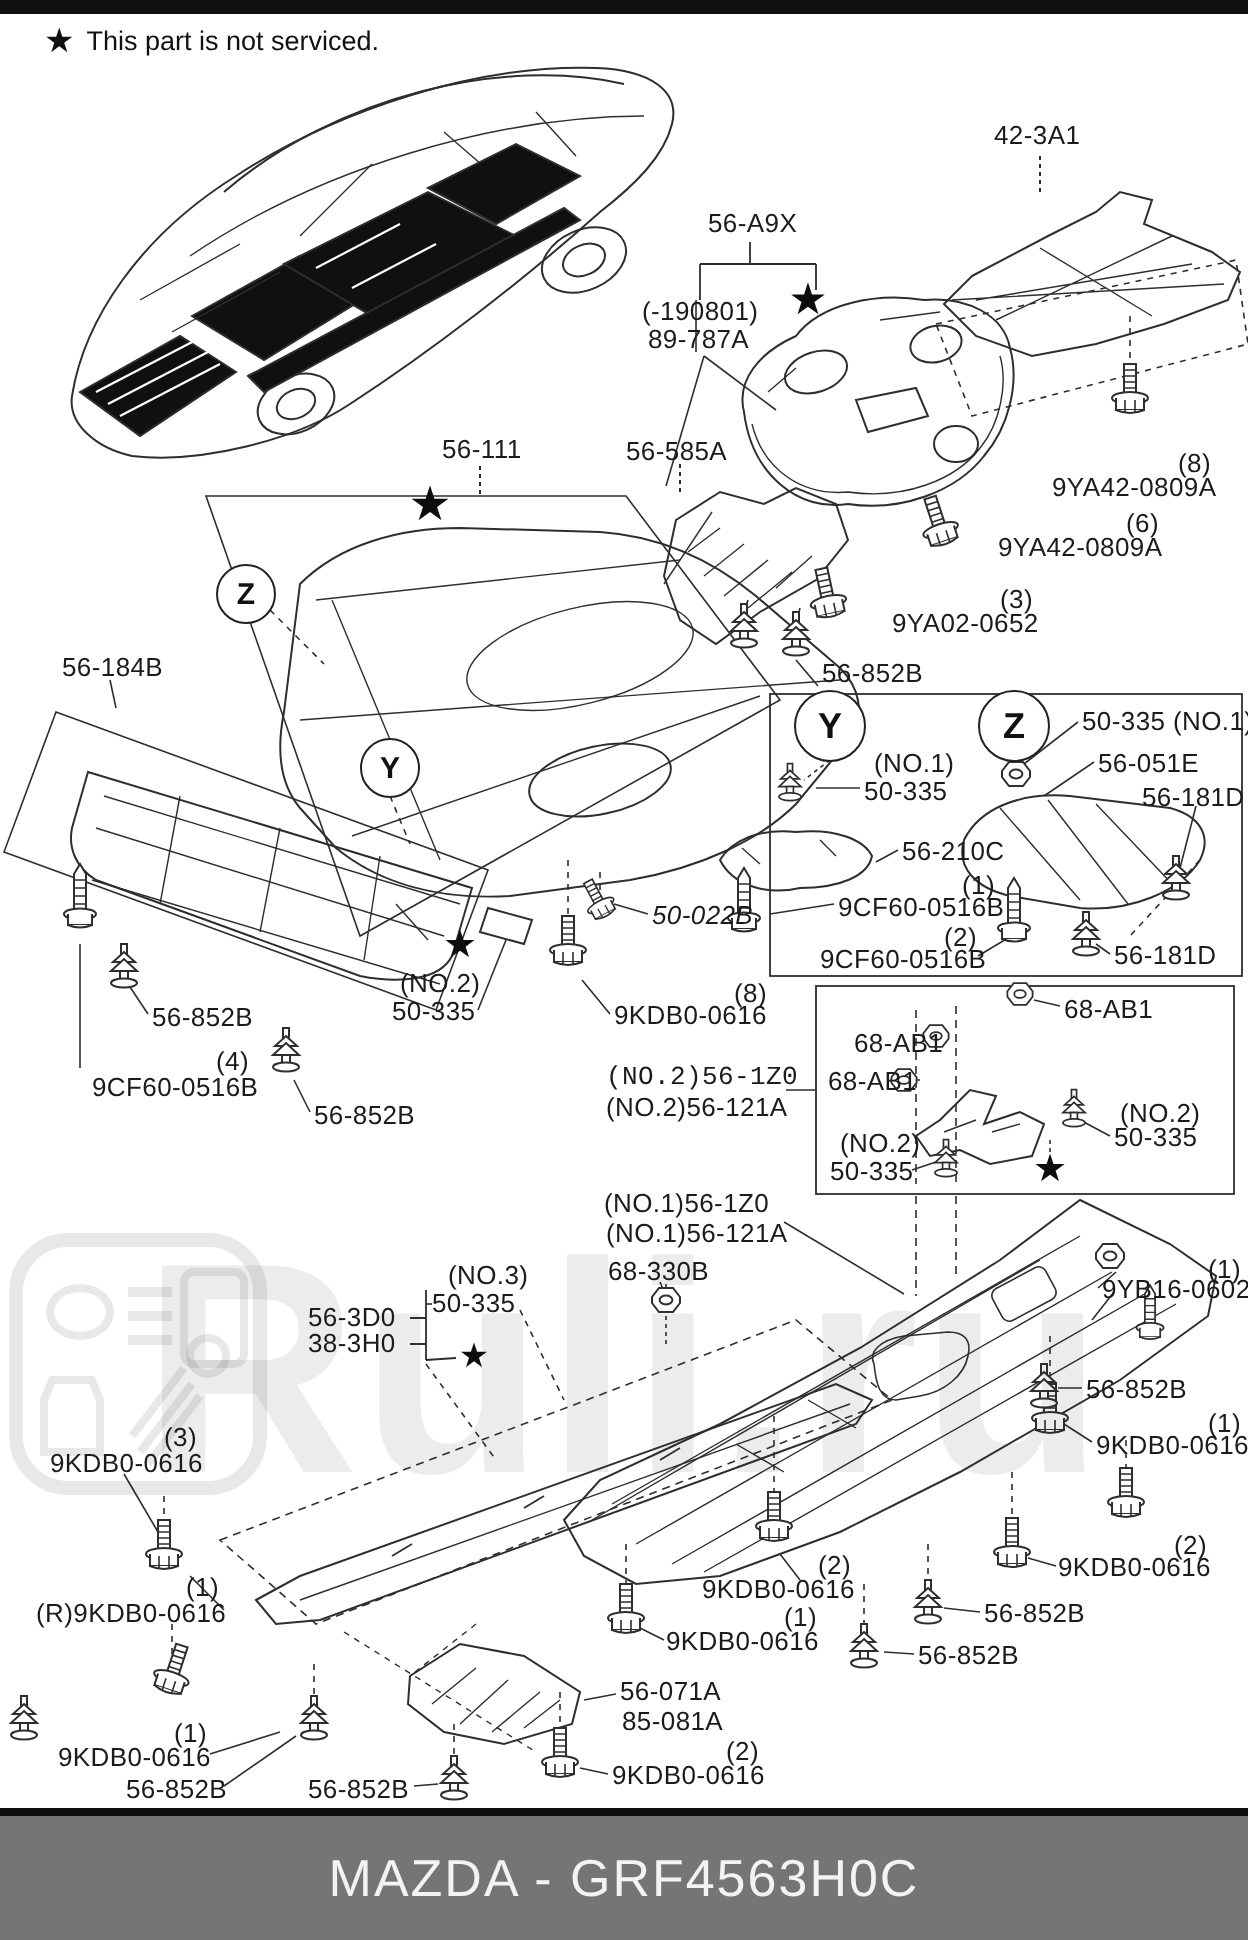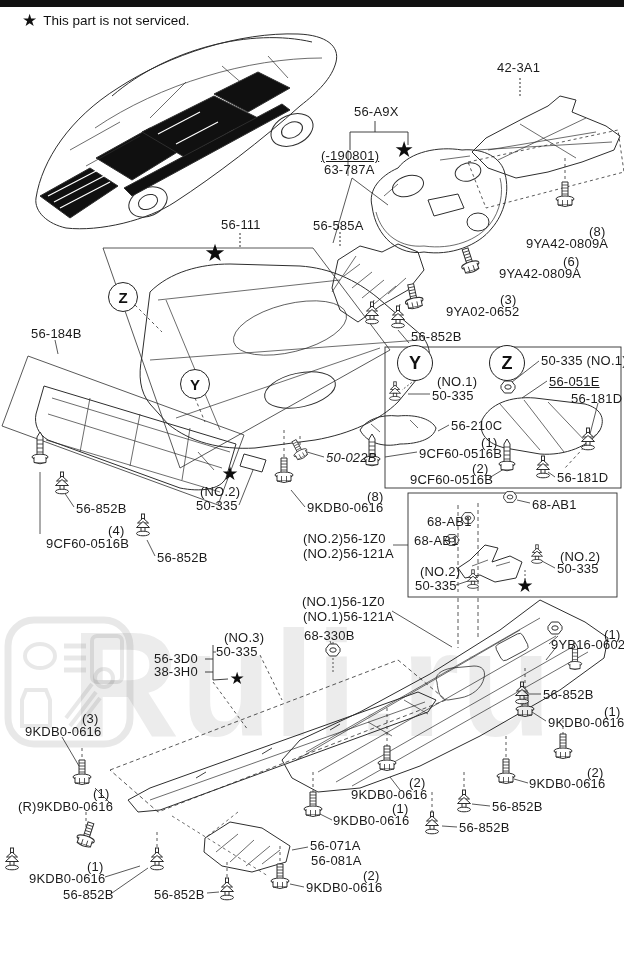--- a/index.html
+++ b/index.html
@@ -268,53 +268,53 @@
 
   <div id="topbar"></div>
   <div id="legend">
     <span class="star">★</span>
     <span>This part is not serviced.</span>
   </div>
 
   <div id="labels">
       <span class="lbl" style="left: 497px; top: 61px;">42-3A1</span>
       <span class="lbl" style="left: 354px; top: 105px;">56-A9X</span>
-      <span class="lbl" style="left: 321px; top: 149px; text-decoration: underline;">(-190801)</span>
-      <span class="lbl" style="left: 324px; top: 163px;">63-787A</span>
+      <span class="lbl" style="left: 321px; top: 149px;">(-190801)</span>
+      <span class="lbl" style="left: 324px; top: 163px;">89-787A</span>
       <span class="lbl" style="left: 221px; top: 218px;">56-111</span>
       <span class="lbl" style="left: 313px; top: 219px;">56-585A</span>
       <span class="lbl" style="left: 589px; top: 225px;">(8)</span>
       <span class="lbl" style="left: 526px; top: 237px;">9YA42-0809A</span>
       <span class="lbl" style="left: 563px; top: 255px;">(6)</span>
       <span class="lbl" style="left: 499px; top: 267px;">9YA42-0809A</span>
       <span class="lbl" style="left: 500px; top: 293px;">(3)</span>
       <span class="lbl" style="left: 446px; top: 305px;">9YA02-0652</span>
       <span class="lbl" style="left: 411px; top: 330px;">56-852B</span>
       <span class="lbl" style="left: 31px; top: 327px;">56-184B</span>
       <span class="lbl" style="left: 541px; top: 354px;">50-335 (NO.1)</span>
       <span class="lbl" style="left: 437px; top: 375px;">(NO.1)</span>
       <span class="lbl" style="left: 432px; top: 389px;">50-335</span>
-      <span class="lbl" style="left: 549px; top: 375px; text-decoration: underline;">56-051E</span>
+      <span class="lbl" style="left: 549px; top: 375px;">56-051E</span>
       <span class="lbl" style="left: 571px; top: 392px;">56-181D</span>
       <span class="lbl" style="left: 451px; top: 419px;">56-210C</span>
       <span class="lbl" style="left: 481px; top: 436px;">(1)</span>
       <span class="lbl" style="left: 419px; top: 447px;">9CF60-0516B</span>
       <span class="lbl" style="left: 472px; top: 462px;">(2)</span>
       <span class="lbl" style="left: 410px; top: 473px;">9CF60-0516B</span>
       <span class="lbl" style="left: 557px; top: 471px;">56-181D</span>
       <span class="lbl" style="left: 326px; top: 451px; font-style: italic;">50-022B</span>
       <span class="lbl" style="left: 76px; top: 502px;">56-852B</span>
       <span class="lbl" style="left: 108px; top: 524px;">(4)</span>
       <span class="lbl" style="left: 46px; top: 537px;">9CF60-0516B</span>
       <span class="lbl" style="left: 200px; top: 485px;">(NO.2)</span>
       <span class="lbl" style="left: 196px; top: 499px;">50-335</span>
       <span class="lbl" style="left: 157px; top: 551px;">56-852B</span>
       <span class="lbl" style="left: 367px; top: 490px;">(8)</span>
       <span class="lbl" style="left: 307px; top: 501px;">9KDB0-0616</span>
-      <span class="lbl" style="left: 303px; top: 532px;">(NO.2)56-1Z0</span>
+      <span class="lbl" style="left: 303px; top: 532px; font-family: Liberation Mono, monospace;">(NO.2)56-1Z0</span>
       <span class="lbl" style="left: 303px; top: 547px;">(NO.2)56-121A</span>
       <span class="lbl" style="left: 532px; top: 498px;">68-AB1</span>
       <span class="lbl" style="left: 427px; top: 515px;">68-AB1</span>
       <span class="lbl" style="left: 414px; top: 534px;">68-AB1</span>
       <span class="lbl" style="left: 560px; top: 550px;">(NO.2)</span>
       <span class="lbl" style="left: 557px; top: 562px;">50-335</span>
       <span class="lbl" style="left: 420px; top: 565px;">(NO.2)</span>
       <span class="lbl" style="left: 415px; top: 579px;">50-335</span>
       <span class="lbl" style="left: 302px; top: 595px;">(NO.1)56-1Z0</span>
       <span class="lbl" style="left: 303px; top: 610px;">(NO.1)56-121A</span>
@@ -334,21 +334,21 @@
       <span class="lbl" style="left: 18px; top: 800px;">(R)9KDB0-0616</span>
       <span class="lbl" style="left: 409px; top: 776px;">(2)</span>
       <span class="lbl" style="left: 351px; top: 788px;">9KDB0-0616</span>
       <span class="lbl" style="left: 587px; top: 766px;">(2)</span>
       <span class="lbl" style="left: 529px; top: 777px;">9KDB0-0616</span>
       <span class="lbl" style="left: 492px; top: 800px;">56-852B</span>
       <span class="lbl" style="left: 392px; top: 802px;">(1)</span>
       <span class="lbl" style="left: 333px; top: 814px;">9KDB0-0616</span>
       <span class="lbl" style="left: 459px; top: 821px;">56-852B</span>
       <span class="lbl" style="left: 310px; top: 839px;">56-071A</span>
-      <span class="lbl" style="left: 311px; top: 854px;">56-081A</span>
+      <span class="lbl" style="left: 311px; top: 854px;">85-081A</span>
       <span class="lbl" style="left: 87px; top: 860px;">(1)</span>
       <span class="lbl" style="left: 29px; top: 872px;">9KDB0-0616</span>
       <span class="lbl" style="left: 363px; top: 869px;">(2)</span>
       <span class="lbl" style="left: 306px; top: 881px;">9KDB0-0616</span>
       <span class="lbl" style="left: 63px; top: 888px;">56-852B</span>
       <span class="lbl" style="left: 154px; top: 888px;">56-852B</span>
     </div>
   <div id="callouts">
       <div class="callout" style="left: 123px; top: 297px; width: 28px; height: 28px; font-size: 15px;">Z</div>
       <div class="callout" style="left: 195px; top: 384px; width: 28px; height: 28px; font-size: 15px;">Y</div>
@@ -356,13 +356,16 @@
       <div class="callout" style="left: 507px; top: 363px; width: 34px; height: 34px; font-size: 18px;">Z</div>
     </div>
   <div id="stars">
       <span class="nsstar" style="left: 215px; top: 253px; font-size: 24px;">★</span>
       <span class="nsstar" style="left: 404px; top: 150px; font-size: 22px;">★</span>
       <span class="nsstar" style="left: 230px; top: 473px; font-size: 19px;">★</span>
       <span class="nsstar" style="left: 525px; top: 585px; font-size: 19px;">★</span>
       <span class="nsstar" style="left: 237px; top: 678px; font-size: 17px;">★</span>
     </div>
 
+  <div id="footer">
+    <span>MAZDA - GRF4563H0C</span>
+  </div>
 </div>
 
 </body></html>

